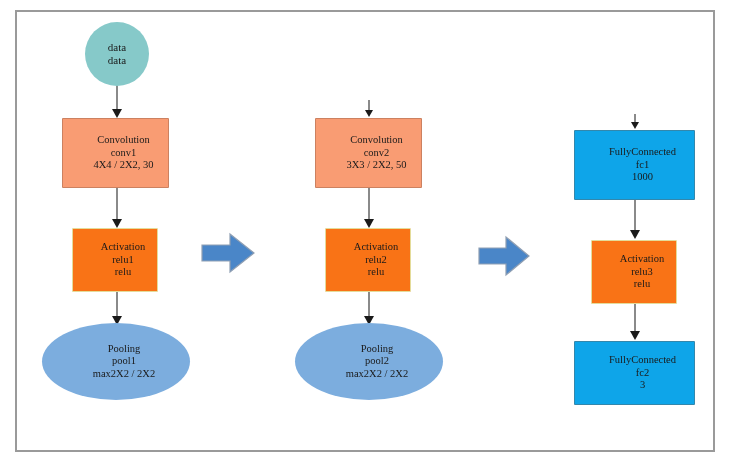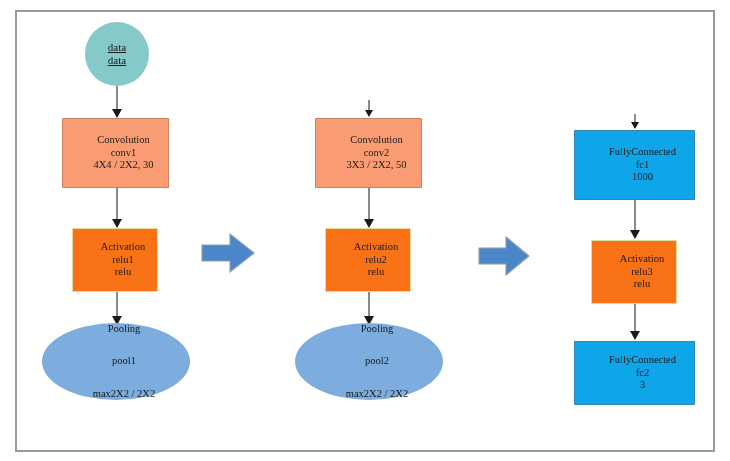--- a/index.html
+++ b/index.html
@@ -48,21 +48,21 @@
     border-radius: 1px;
   }
   .box.conv   { background: #f99c73; }
   .box.act    { background: #f97316; border-color: #e4dc9a; }
   .box.fc     { background: #0ea5e9; }
 
   .ellipse {
     border-radius: 50%;
   }
   .ellipse.data { background: #86c9c9; }
-  .ellipse.pool { background: #7cadde; justify-content: space-between; }
+  .ellipse.pool { background: #7cadde; }
 
   
   .conn {
     position: absolute;
     width: 2px;
     background: #8a8a8a;
     z-index: 1;
   }
   .arrowhead {
     position: absolute;
@@ -80,21 +80,21 @@
   }
 
   
   .blockarrow {
     position: absolute;
     z-index: 3;
   }
 
   
   .fs-sm  { font-size: 10.5px; padding-left: 16px; }
-  .fs-md  { font-size: 11px; text-decoration: underline; }
+  .fs-md  { font-size: 11px; }
 </style>
 </head>
 <body>
 
 <div id="canvas">
   <div id="frame"></div>
 
   <div class="node ellipse data fs-md" style="left:85px; top:22px; width:64px; height:64px;">
     <span class="ln">data</span>
     <span class="ln">data</span>

